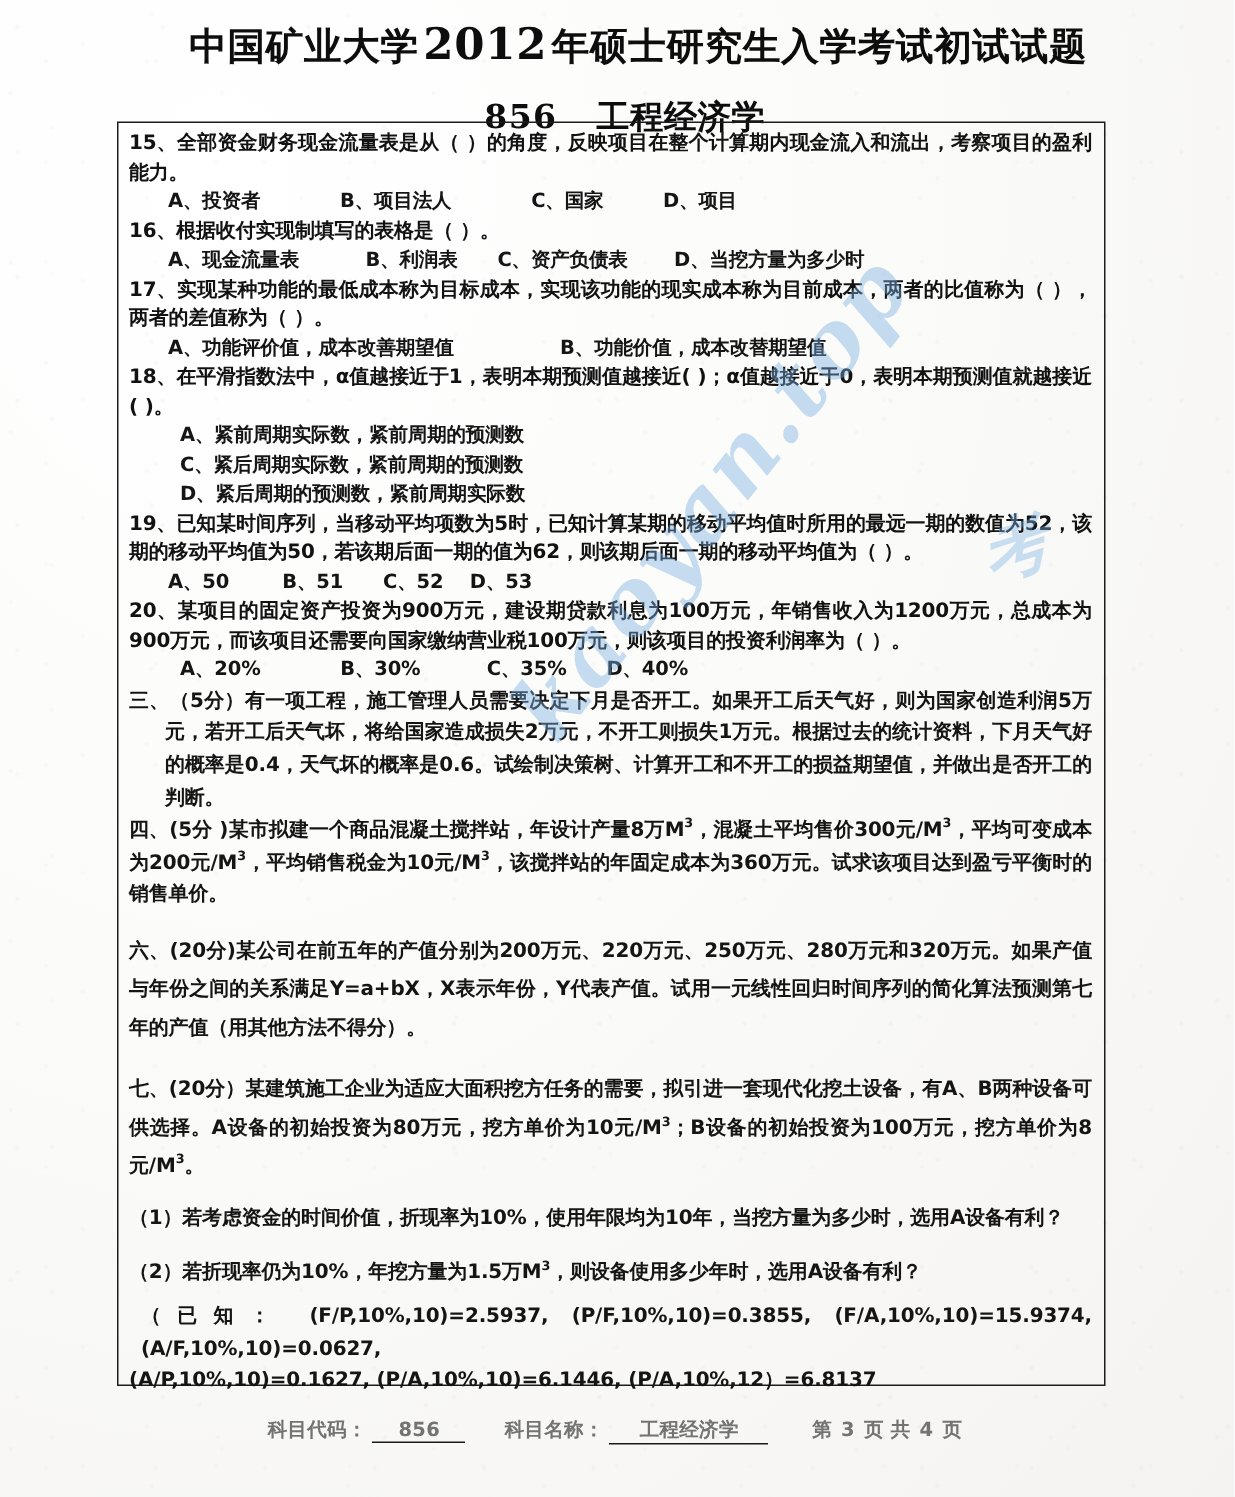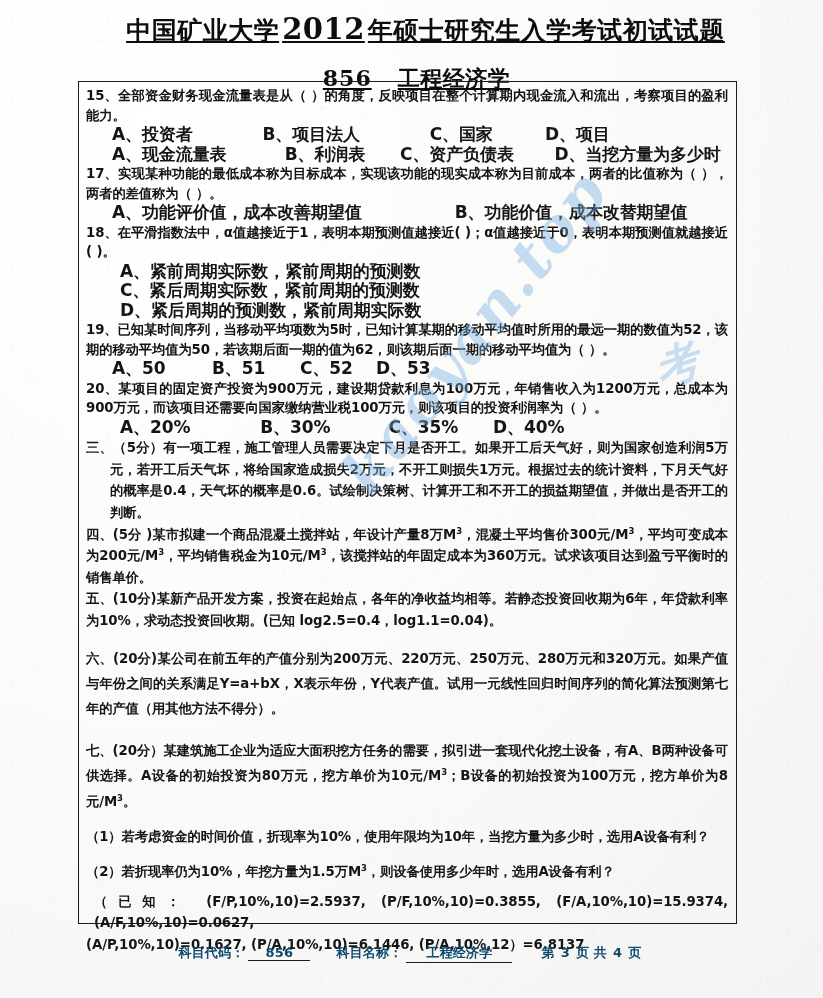--- a/index.html
+++ b/index.html
@@ -46,21 +46,20 @@
     position: absolute;
     left: 0; right: 0; top: 12px;
     text-align: center;
   }
   .title-line {
     font-family: "DejaVu Serif", "Liberation Serif", serif;
     font-weight: bold;
     color: #0d0d0d;
     letter-spacing: .5px;
     white-space: nowrap;
-    text-decoration: underline;
   }
   #title-main {
     font-size: 25px;
     line-height: 34px;
     padding-left: 28px;
   }
   #title-main .year {
     font-size: 29px;
     font-family: "DejaVu Serif", "Liberation Serif", serif;
     padding: 0 3px;
@@ -93,21 +92,21 @@
   .q {
     font-size: 13.3px;
     line-height: 19.6px;
     font-family: "DejaVu Sans", "Liberation Sans", sans-serif;
     color: #121212;
     letter-spacing: -0.1px;
     text-align: justify;
   }
   .q-body { font-weight: 600; }
   .opts {
-    font-size: 17px;
+    font-size: 13px;
     line-height: 19.4px;
     font-weight: 600;
     letter-spacing: -0.1px;
     white-space: pre;
   }
   .opts.indent { padding-left: 26px; }
   .opts.indent2 { padding-left: 34px; }
   .sec {
     font-size: 13.3px;
     line-height: 21.6px;
@@ -158,21 +157,21 @@
   }
 
   
   #footer {
     position: absolute;
     left: 0; right: 0;
     top: 944px;
     text-align: center;
     font-size: 13px;
     font-weight: 600;
-    color: #0c4a6e;
+    color: #737373;
     letter-spacing: .2px;
     white-space: nowrap;
   }
   #footer .fld {
     display: inline-block;
     border-bottom: 1px solid #1a1a1a;
     padding: 0 10px 0 10px;
     margin: 0 4px;
     min-width: 42px;
     text-align: center;
@@ -199,20 +198,21 @@
 <div id="watermark">
   <div class="wm-text">kaoyan.top</div>
   <div class="wm-mark">考</div>
 </div>
 
 <div id="content-box">
 
   <div class="q q-body">15、全部资金财务现金流量表是从（    ）的角度，反映项目在整个计算期内现金流入和流出，考察项目的盈利能力。</div>
   <div class="opts indent">A、投资者            B、项目法人            C、国家         D、项目</div>
 
+  <div class="q q-body">16、根据收付实现制填写的表格是（        ）。</div>
   <div class="opts indent">A、现金流量表          B、利润表      C、资产负债表       D、当挖方量为多少时</div>
 
   <div class="q q-body">17、实现某种功能的最低成本称为目标成本，实现该功能的现实成本称为目前成本，两者的比值称为（        ），两者的差值称为（       ）。</div>
   <div class="opts indent">A、功能评价值，成本改善期望值                B、功能价值，成本改替期望值</div>
 
   <div class="q q-body">18、在平滑指数法中，α值越接近于1，表明本期预测值越接近(        )；α值越接近于0，表明本期预测值就越接近(        )。</div>
   <div class="opts indent2">A、紧前周期实际数，紧前周期的预测数</div>
   <div class="opts indent2">C、紧后周期实际数，紧前周期的预测数</div>
   <div class="opts indent2">D、紧后周期的预测数，紧前周期实际数</div>
 
@@ -221,21 +221,20 @@
 
   <div class="q q-body">20、某项目的固定资产投资为900万元，建设期贷款利息为100万元，年销售收入为1200万元，总成本为900万元，而该项目还需要向国家缴纳营业税100万元，则该项目的投资利润率为（           ）。</div>
   <div class="opts indent2">A、20%            B、30%          C、35%      D、40%</div>
 
   <div class="sec sec-indent" style="text-indent:-24px;">三、（5分）有一项工程，施工管理人员需要决定下月是否开工。如果开工后天气好，则为国家创造利润5万元，若开工后天气坏，将给国家造成损失2万元，不开工则损失1万元。根据过去的统计资料，下月天气好的概率是0.4，天气坏的概率是0.6。试绘制决策树、计算开工和不开工的损益期望值，并做出是否开工的判断。</div>
 
   <div class="sec">
     <span>四、(5分 )某市拟建一个商品混凝土搅拌站，年设计产量8万M</span><sup>3</sup><span>，混凝土平均售价300元/M</span><sup>3</sup><span>，平均可变成本为200元/M</span><sup>3</sup><span>，平均销售税金为10元/M</span><sup>3</sup><span>，该搅拌站的年固定成本为360万元。试求该项目达到盈亏平衡时的销售单价。</span>
   </div>
 
-  <div class="sec">五、(10分)某新产品开发方案，投资在起始点，各年的净收益均相等。若静态投资回收期为6年，年贷款利率为10%，求动态投资回收期。(已知 log2.5=0.4，log1.1=0.04)。</div>
 
   <div class="gap-14"></div>
 
   <div class="sec loose">六、(20分)某公司在前五年的产值分别为200万元、220万元、250万元、280万元和320万元。如果产值与年份之间的关系满足Y=a+bX，X表示年份，Y代表产值。试用一元线性回归时间序列的简化算法预测第七年的产值（用其他方法不得分）。</div>
 
   <div class="gap-16"></div>
 
   <div class="sec loose">
     <span>七、(20分）某建筑施工企业为适应大面积挖方任务的需要，拟引进一套现代化挖土设备，有A、B两种设备可供选择。A设备的初始投资为80万元，挖方单价为10元/M</span><sup>3</sup><span>；B设备的初始投资为100万元，挖方单价为8元/M</span><sup>3</sup><span>。</span>
   </div>

